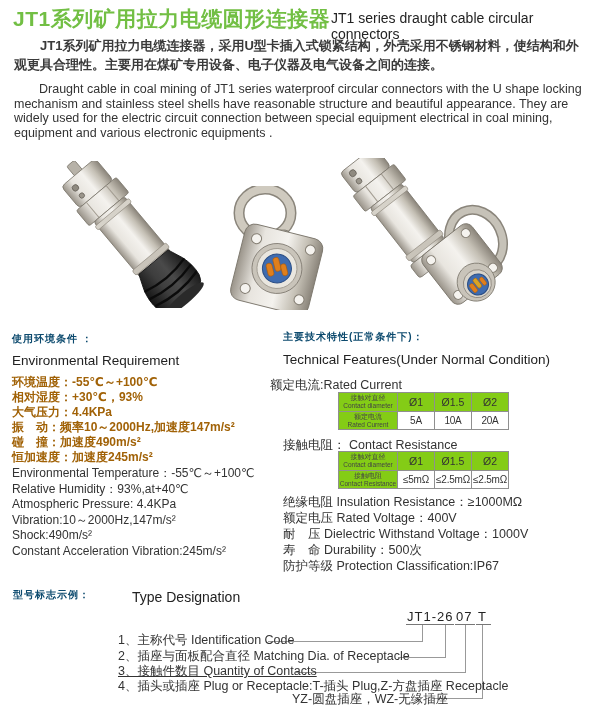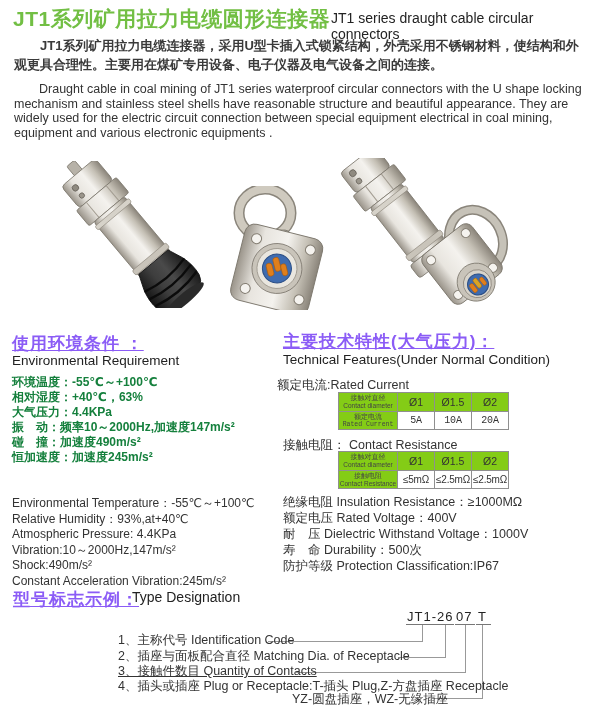--- a/index.html
+++ b/index.html
@@ -4,26 +4,26 @@
 <style>
   html,body{margin:0;padding:0;background:#fff;}
   .page{position:relative;width:600px;height:708px;background:#ffffff;overflow:hidden;
         font-family:"Liberation Sans","DejaVu Sans",sans-serif;color:#333;}
   .abs{position:absolute;}
   .title-zh{left:13px;top:5px;font-size:21px;font-weight:bold;color:#72bf44;letter-spacing:.5px;}
   .title-en{left:331px;top:10px;font-size:14px;color:#222;}
   .para{left:14px;width:574px;text-indent:2em;color:#333;}
   .para-zh{top:37px;font-size:13px;line-height:18.5px;font-weight:bold;color:#3a3a3a;}
   .para-en{top:82px;font-size:12.5px;line-height:14.5px;}
-  .sec-h-zh{font-size:17px;font-weight:bold;color:#8b5cf6;letter-spacing:1px;text-decoration:underline;}
+  .sec-h-zh{font-size:10px;font-weight:bold;color:#0c4a6e;letter-spacing:1px;}
   .sec-h-en{font-size:13.5px;color:#222;}
   .lines{font-size:12px;color:#333;}
   .lines div{white-space:nowrap;}
-  .env-zh{left:12px;top:375px;line-height:15px;font-weight:bold;color:#15803d;}
-  .env-en{left:12px;top:466px;line-height:15.5px;margin-top:30px;}
+  .env-zh{left:12px;top:375px;line-height:15px;font-weight:bold;color:#a16207;}
+  .env-en{left:12px;top:466px;line-height:15.5px;}
   .lbl{font-size:12.5px;color:#333;}
   .spec-table{position:absolute;border-collapse:collapse;table-layout:fixed;}
   .spec-table td{border:1px solid #8f8f8f;text-align:center;vertical-align:middle;padding:0;}
   .spec-table .hd{background:#84cc16;}
   .cell-zh{font-size:7px;color:#444;line-height:8px;}
   .cell-en{font-size:6.5px;color:#444;line-height:8px;}
   .cell-col{font-size:10.5px;color:#333;}
   .cell-val{font-size:10px;color:#333;letter-spacing:-.2px;}
   .specs{left:283px;top:494px;font-size:12.5px;line-height:16px;color:#333;}
   .td-items{left:103px;top:631px;font-size:12.5px;color:#333;}
@@ -135,51 +135,51 @@
         <rect x="132" y="125" width="4.5" height="11" rx="2" fill="#d9a424" stroke="#a85a10" stroke-width="0.5"></rect>
         <rect x="138" y="128" width="4" height="9" rx="2" fill="#e07f1c" stroke="#a85a10" stroke-width="0.5"></rect>
       </g>
     </g>
   </svg>
 
   <div class="abs sec-h-zh" style="left:12px;top:332px;">使用环境条件 ：</div>
   <div class="abs sec-h-en" style="left:12px;top:353px;">Environmental Requirement</div>
   <div class="abs lines env-zh">
     <div>环境温度：-55℃～+100℃</div>
-    <div>相对湿度：+40℃，63%</div>
+    <div>相对湿度：+30℃，93%</div>
     <div>大气压力：4.4KPa</div>
     <div>振　动：频率10～2000Hz,加速度147m/s²</div>
     <div>碰　撞：加速度490m/s²</div>
     <div>恒加速度：加速度245m/s²</div>
   </div>
   <div class="abs lines env-en">
     <div>Environmental Temperature：-55℃～+100℃</div>
     <div>Relative Humidity：93%,at+40℃</div>
     <div>Atmospheric Pressure: 4.4KPa</div>
     <div>Vibration:10～2000Hz,147m/s²</div>
     <div>Shock:490m/s²</div>
     <div>Constant Acceleration Vibration:245m/s²</div>
   </div>
 
-  <div class="abs sec-h-zh" style="left:283px;top:330px;">主要技术特性(大气压力)：</div>
+  <div class="abs sec-h-zh" style="left:283px;top:330px;">主要技术特性(正常条件下)：</div>
   <div class="abs sec-h-en" style="left:283px;top:352px;">Technical Features(Under Normal Condition)</div>
 
-  <div class="abs lbl" style="left:277px;top:377px;">额定电流:Rated Current</div>
+  <div class="abs lbl" style="left:270px;top:377px;">额定电流:Rated Current</div>
   <table class="spec-table" style="left:338px;top:392px;">
     <tbody>
         <tr style="height:19px;">
       <td class="hd" style="width:58px;">
         <div class="cell-zh">接触对直径</div>
         <div class="cell-en">Contact diameter</div>
       </td>
       <td class="hd cell-col" style="width:36px;">Ø1</td>
       <td class="hd cell-col" style="width:36px;">Ø1.5</td>
       <td class="hd cell-col" style="width:36px;">Ø2</td>
     </tr>
-    <tr style="height:18px;font-family:Liberation Mono, monospace;">
+    <tr style="height:18px;">
       <td class="hd">
         <div class="cell-zh">额定电流</div>
         <div class="cell-en">Rated Current</div>
       </td>
       <td class="cell-val">5A</td>
       <td class="cell-val">10A</td>
       <td class="cell-val">20A</td>
     </tr>
   </tbody>
     </table>

